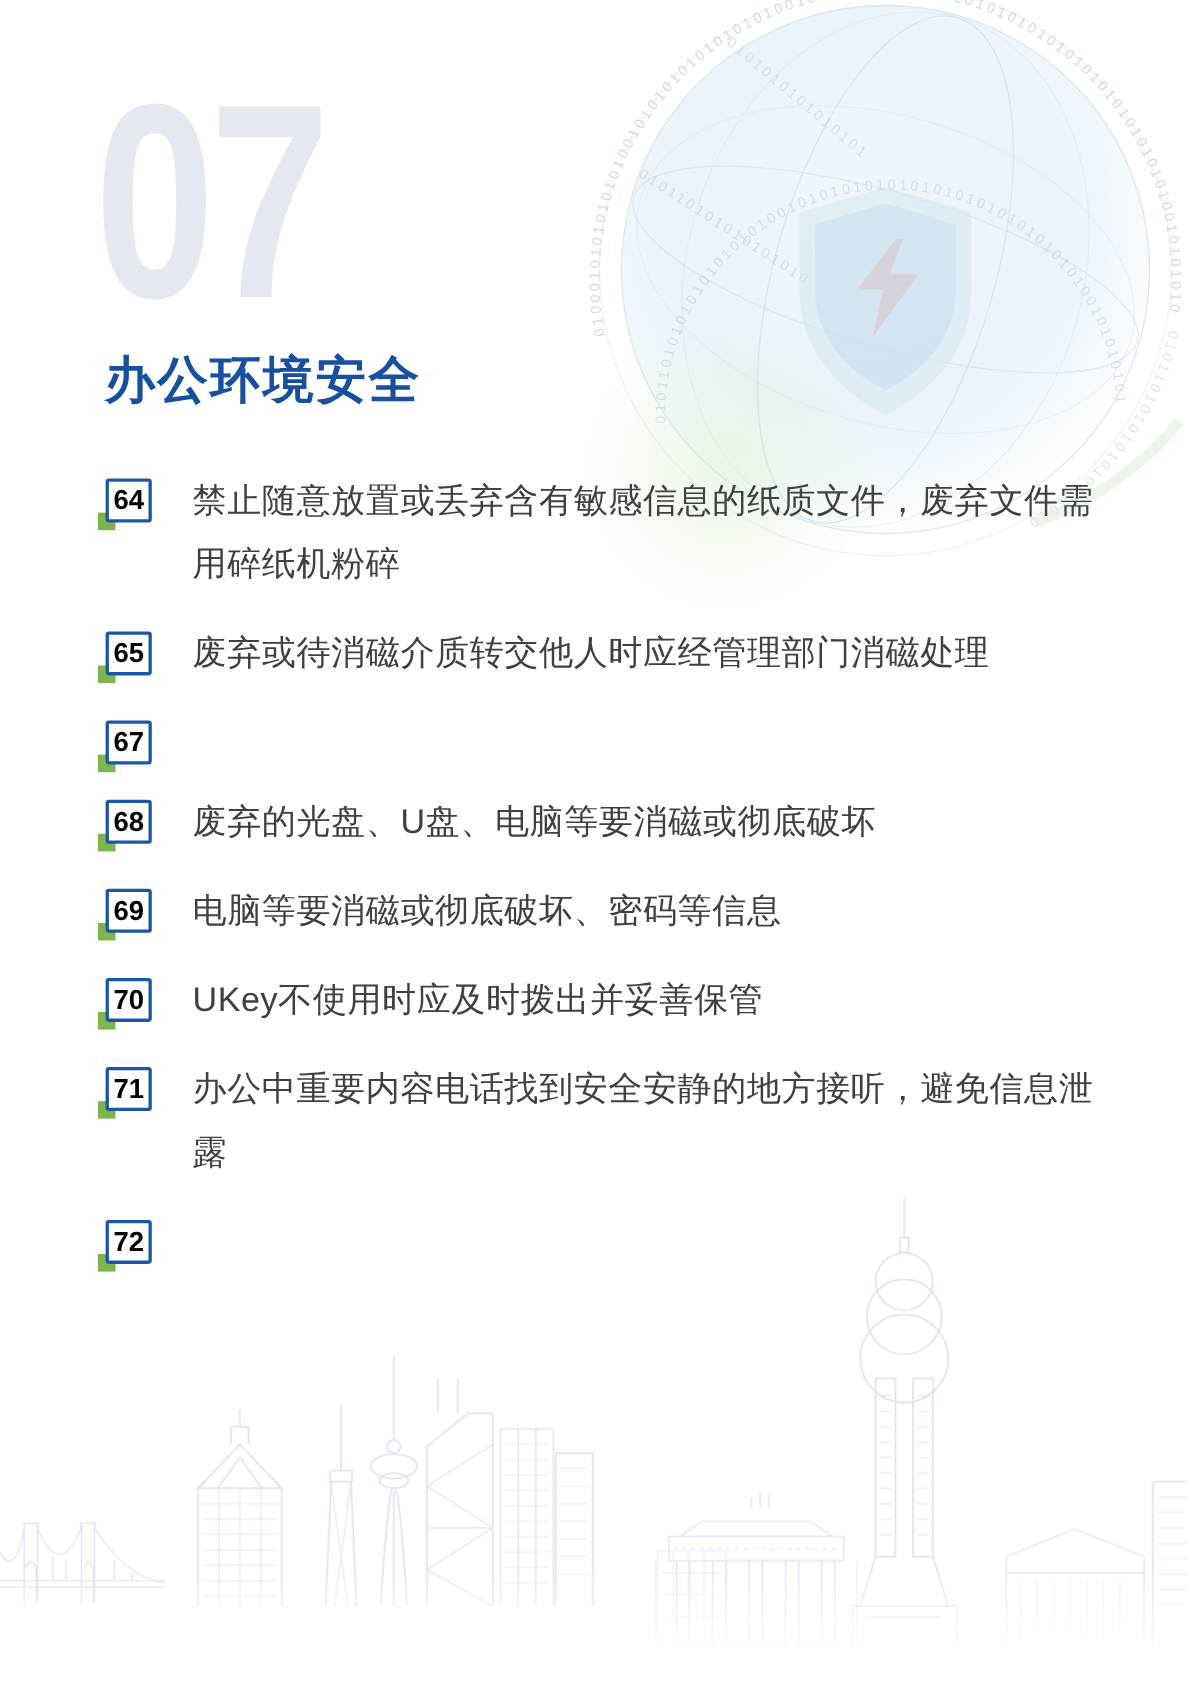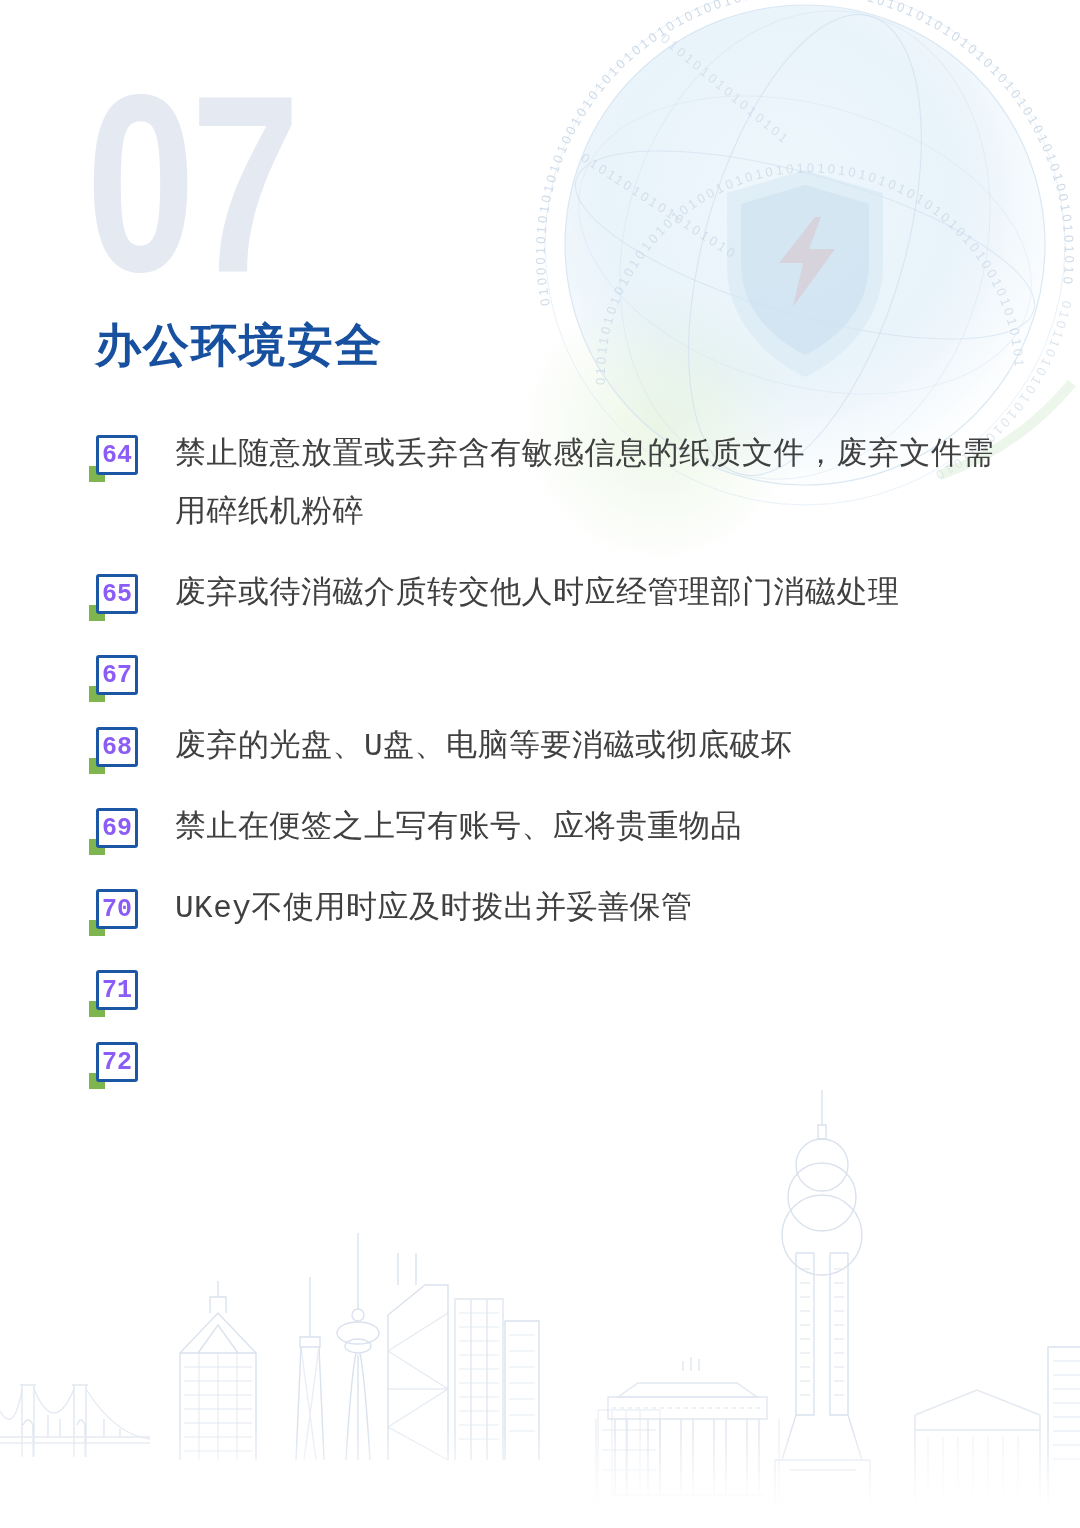--- a/index.html
+++ b/index.html
@@ -15,21 +15,21 @@
     color:#e4e9f2;transform:scaleX(.78);transform-origin:left top;
     user-select:none;
   }
   .globe-svg{position:absolute;left:510px;top:-45px;}
   .skyline-svg{position:absolute;left:0;top:1085px;}
   .fade-bottom{
     position:absolute;left:0;right:0;bottom:0;height:100px;
     background:linear-gradient(to bottom, rgba(255,255,255,0), #ffffff 80%);
   }
   
-  .content{position:absolute;inset:0;z-index:2;font-family:Liberation Mono, monospace;}
+  .content{position:absolute;inset:0;z-index:2;}
   .page-title{
     position:absolute;left:95px;top:284px;
     font-size:46px;font-weight:800;color:#17509e;letter-spacing:2px;
   }
   .items{
     position:absolute;left:96px;top:426px;width:922px;
     display:flex;flex-direction:column;gap:23px;
   }
   .item{display:flex;align-items:flex-start;}
   .badge-wrap{
@@ -37,21 +37,21 @@
     margin-top:9px;margin-right:37px;
   }
   .badge-green{
     position:absolute;left:-7px;bottom:-7px;width:16px;height:16px;
     background:#7eb54e;
   }
   .badge-box{
     position:absolute;inset:0;background:#ffffff;
     border:3px solid #1c57a5;border-radius:3px;box-sizing:border-box;
     display:flex;align-items:center;justify-content:center;
-    font-size:25px;font-weight:700;color:#8b5cf6;
+    font-size:25px;font-weight:700;color:#000000;
   }
   .item-text{
     font-size:31px;line-height:58px;color:#404040;
     letter-spacing:.5px;white-space:pre-wrap;max-width:843px;
   }
 </style>
 </head>
 <body>
 
 <div class="decor">
@@ -225,36 +225,38 @@
       <span class="badge-box">68</span>
     </div>
     <div class="item-text">废弃的光盘、U盘、电脑等要消磁或彻底破坏</div>
   </div>
 
   <div class="item">
     <div class="badge-wrap">
       <span class="badge-green"></span>
       <span class="badge-box">69</span>
     </div>
-    <div class="item-text">禁止在便签之上写有账号、应将贵重物品</div>
+    <div class="item-text">电脑等要消磁或彻底破坏、密码等信息</div>
   </div>
 
   <div class="item">
     <div class="badge-wrap">
       <span class="badge-green"></span>
       <span class="badge-box">70</span>
     </div>
     <div class="item-text">UKey不使用时应及时拨出并妥善保管</div>
   </div>
 
   <div class="item">
     <div class="badge-wrap">
       <span class="badge-green"></span>
       <span class="badge-box">71</span>
     </div>
+    <div class="item-text">办公中重要内容电话找到安全安静的地方接听，避免信息泄
+露</div>
   </div>
 
   <div class="item">
     <div class="badge-wrap">
       <span class="badge-green"></span>
       <span class="badge-box">72</span>
     </div>
   </div>
 </div>
 </div>

